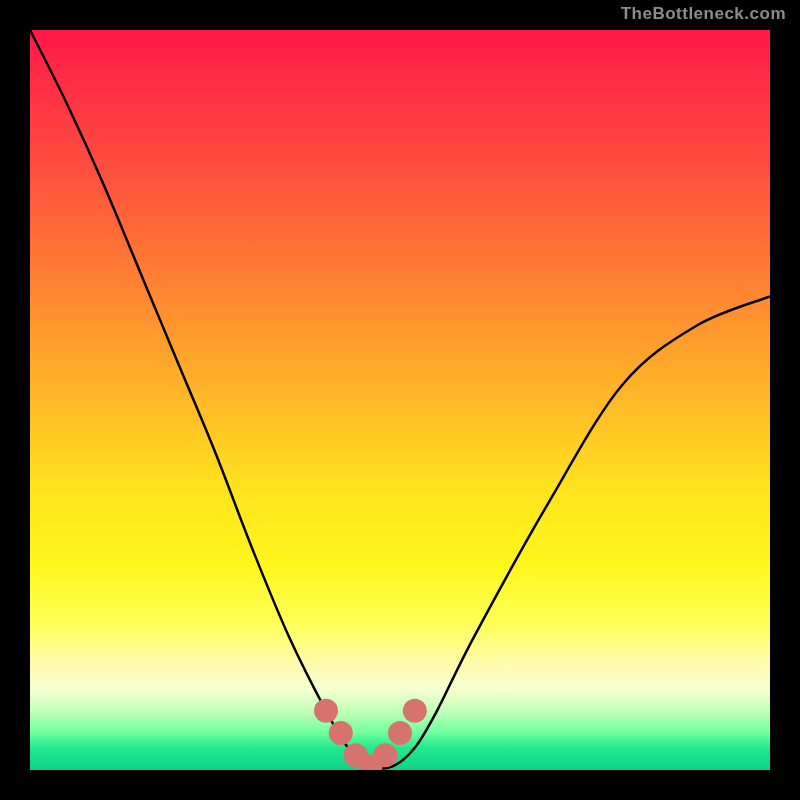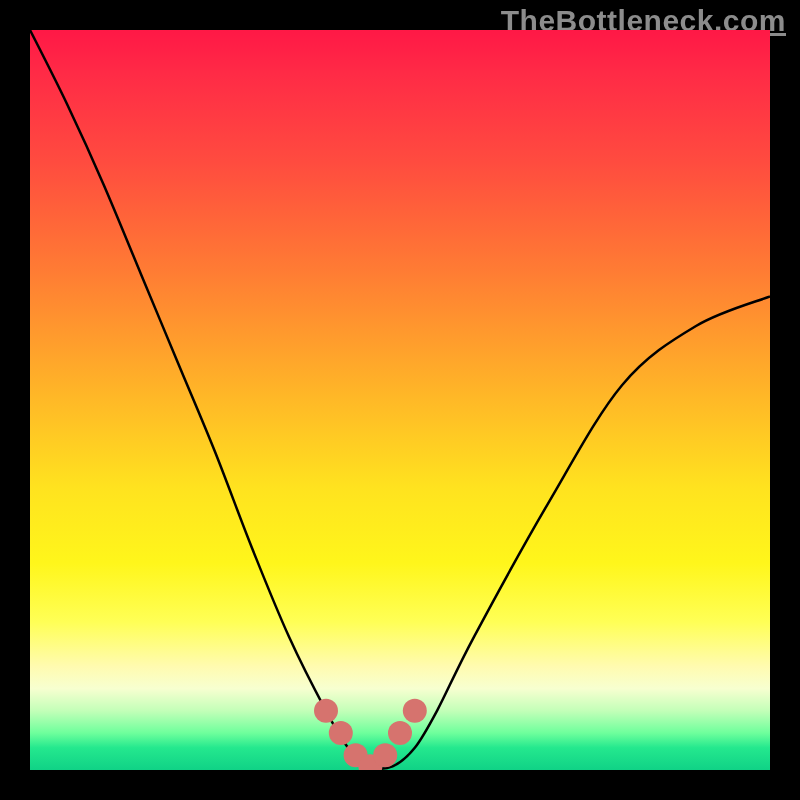--- a/index.html
+++ b/index.html
@@ -11,25 +11,24 @@
     width: 800px;
     height: 800px;
     position: relative;
     background: #000;
   }
   .attribution {
     position: absolute;
     top: 4px;
     right: 14px;
     font-family: Arial, Helvetica, sans-serif;
-    font-size: 30px;
+    font-size: 17px;
     font-weight: bold;
     color: #8c8c8c;
     letter-spacing: 0.5px;
-    text-decoration: underline;
   }
   .plot {
     position: absolute;
     left: 30px;
     top: 30px;
     width: 740px;
     height: 740px;
     overflow: hidden;
   }
   .gradient {

